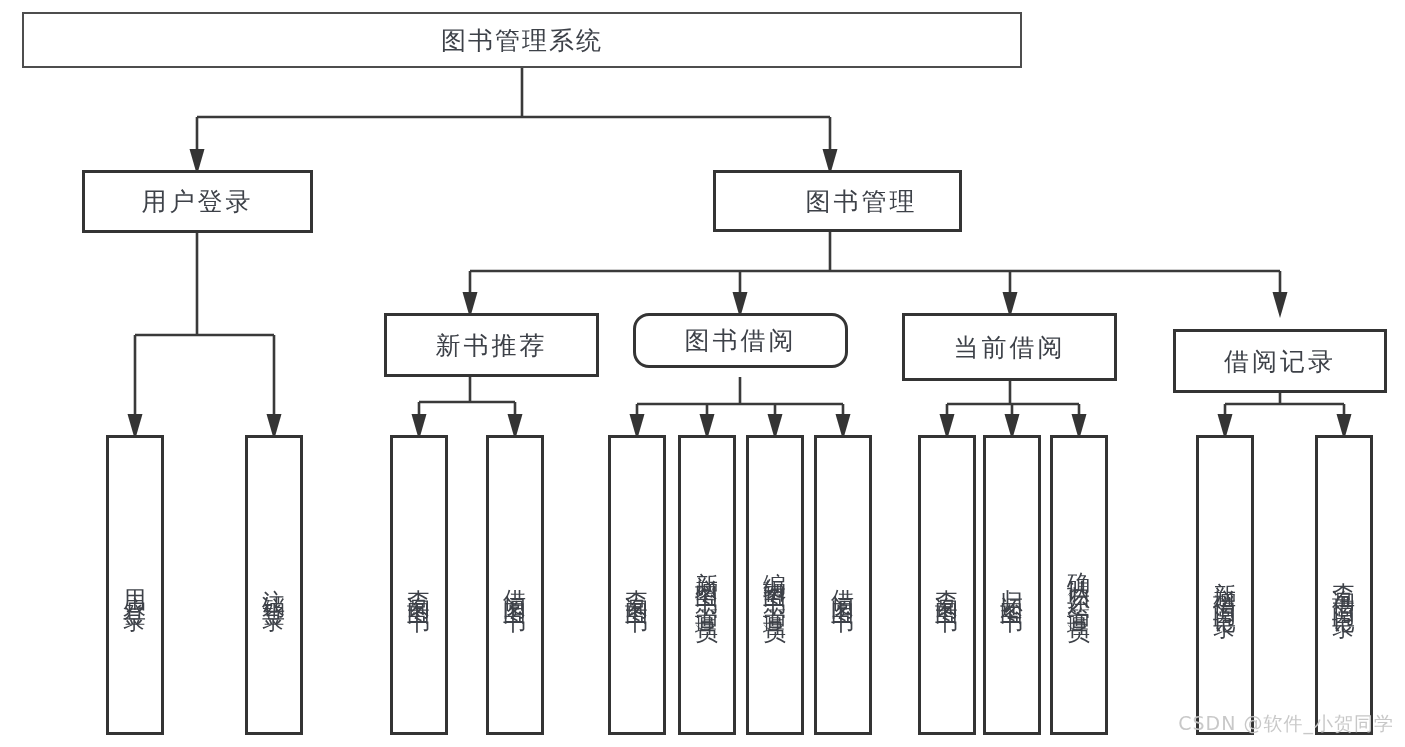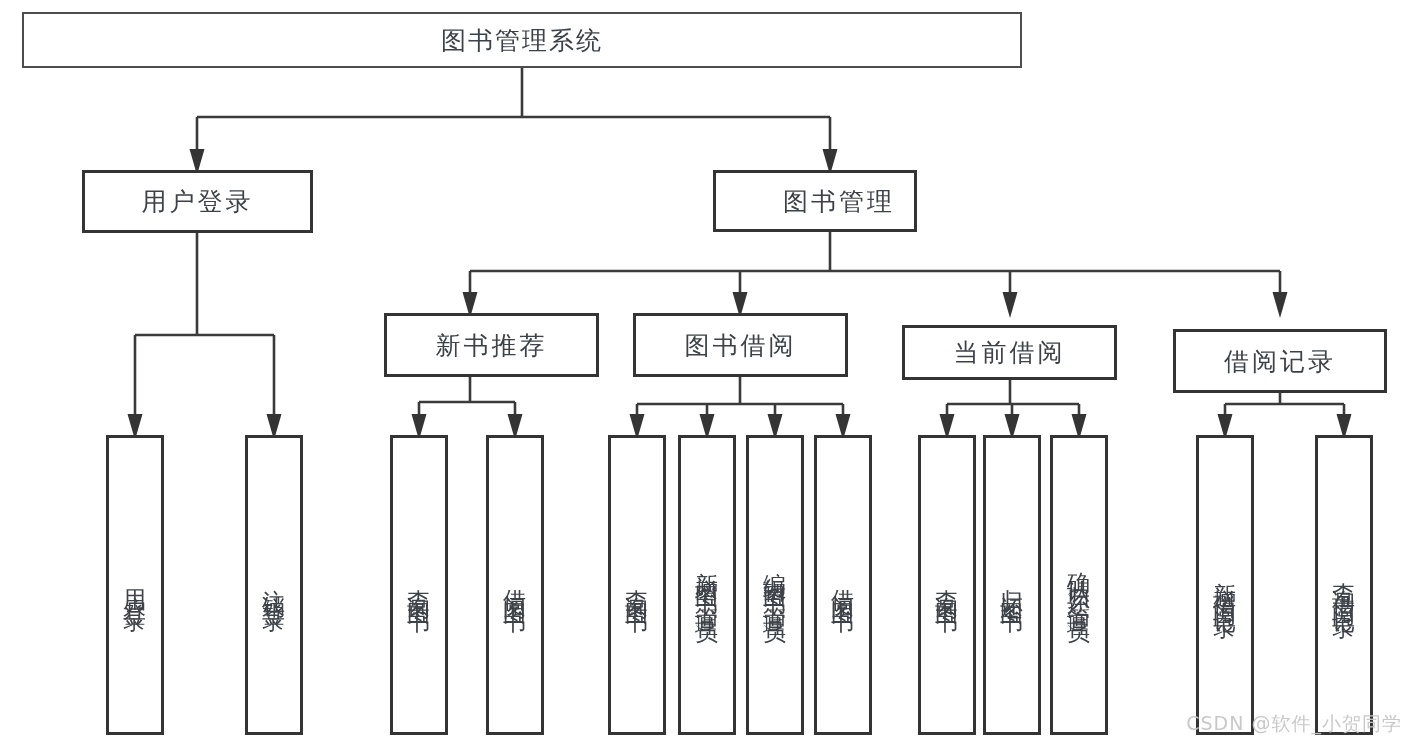--- a/index.html
+++ b/index.html
@@ -40,21 +40,21 @@
   .node.leaf { font-size: 23px; }
   .node.leaf .label {
     writing-mode: vertical-rl;
     text-orientation: mixed;
     letter-spacing: 7px;
     line-height: 1.05;
   }
   .watermark {
     position: absolute;
     top: 711px;
-    right: 3px;
+    right: 11px;
     font-size: 19px;
     letter-spacing: 1px;
     color: #c6c6c6;
     opacity: 0.95;
     z-index: 5;
     white-space: nowrap;
     text-align: right;
   }
 </style>
 </head>
@@ -98,31 +98,31 @@
     </g>
   </svg>
 
   <div class="node root" style="left:22px; top:12px; width:1000px; height:56px;">
     <span class="label">图书管理系统</span>
   </div>
 
   <div class="node branch" style="left:82px; top:170px; width:231px; height:63px;">
     <span class="label">用户登录</span>
   </div>
-  <div class="node branch" style="left:713px; top:170px; width:204px; height:62px;padding-left:48px;">
+  <div class="node branch" style="left:713px; top:170px; width:249px; height:62px;padding-left:48px;">
     <span class="label">图书管理</span>
   </div>
 
   <div class="node branch" style="left:384px; top:313px; width:215px; height:64px;">
     <span class="label">新书推荐</span>
   </div>
-  <div class="node branch" style="left:633px; top:313px; width:215px; height:64px;">
+  <div class="node branch" style="left:633px; top:313px; width:215px; height:55px;border-radius:16px;">
     <span class="label">图书借阅</span>
   </div>
-  <div class="node branch" style="left:902px; top:313px; width:215px; height:55px;margin-top:12px;">
+  <div class="node branch" style="left:902px; top:313px; width:215px; height:68px;">
     <span class="label">当前借阅</span>
   </div>
   <div class="node branch" style="left:1173px; top:313px; width:214px; height:64px;margin-top:16px;">
     <span class="label">借阅记录</span>
   </div>
 
   <div class="node leaf" style="left:106px; top:435px; width:58px; height:300px;">
     <span class="label">用户登录</span>
   </div>
   <div class="node leaf" style="left:245px; top:435px; width:58px; height:300px;">

